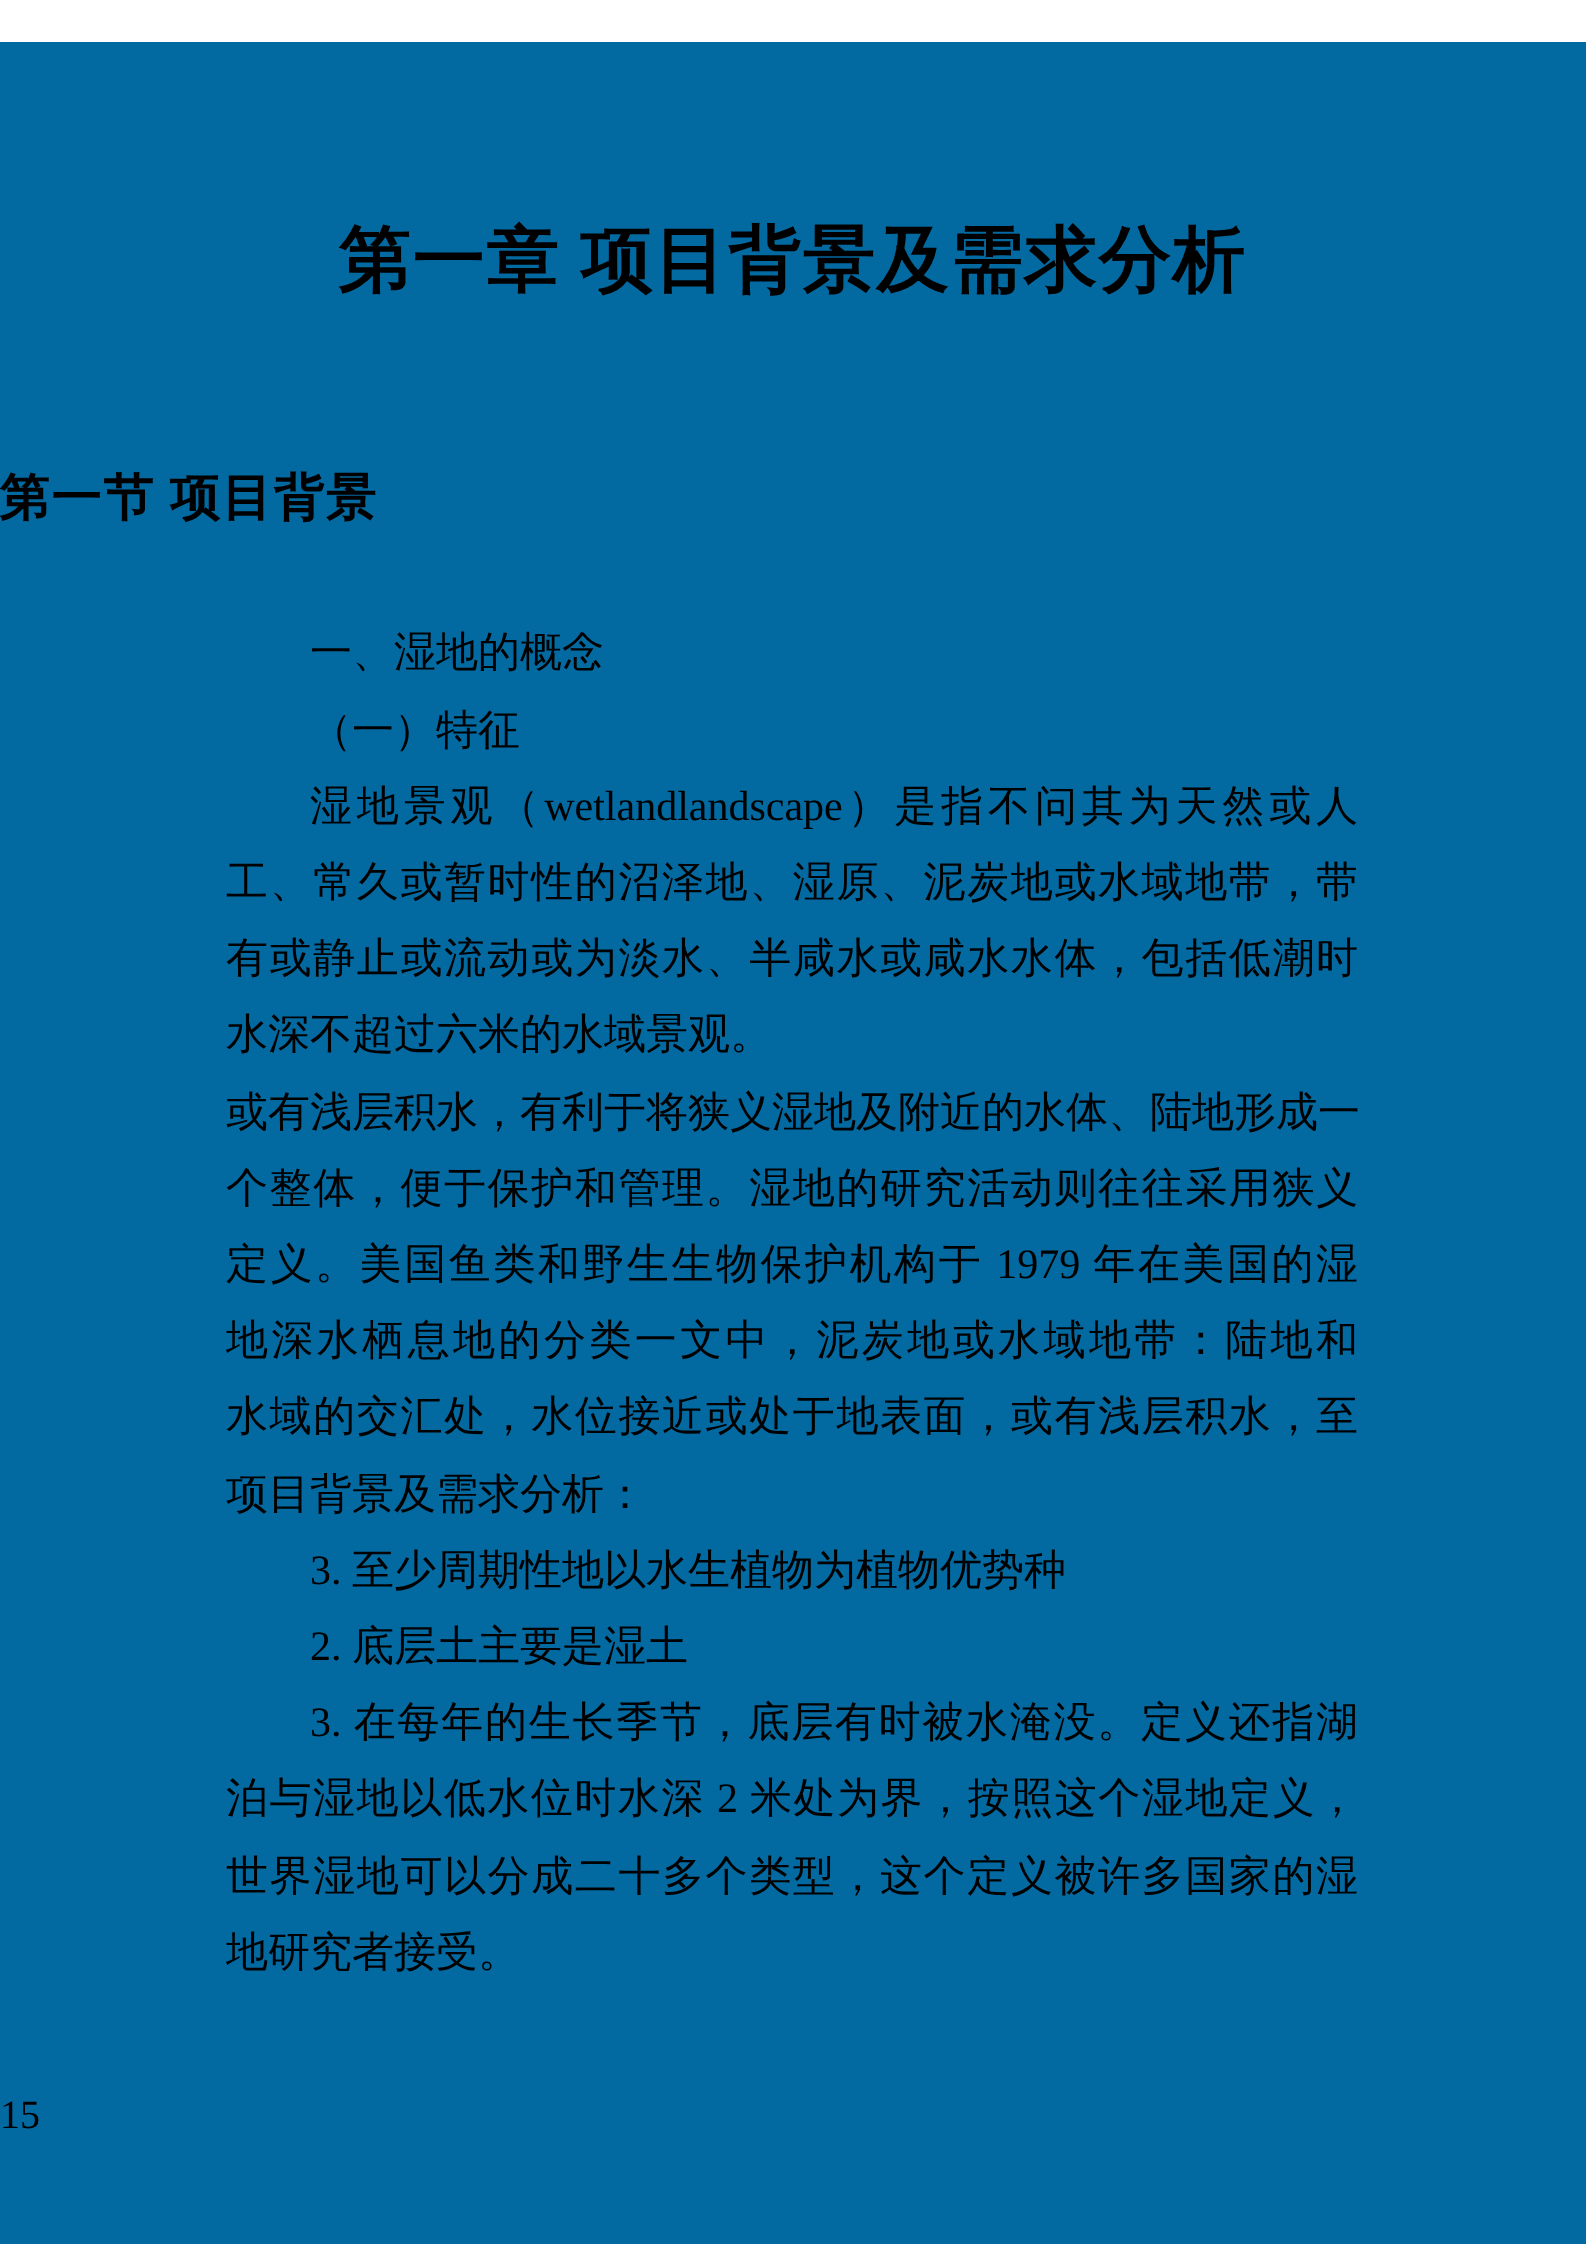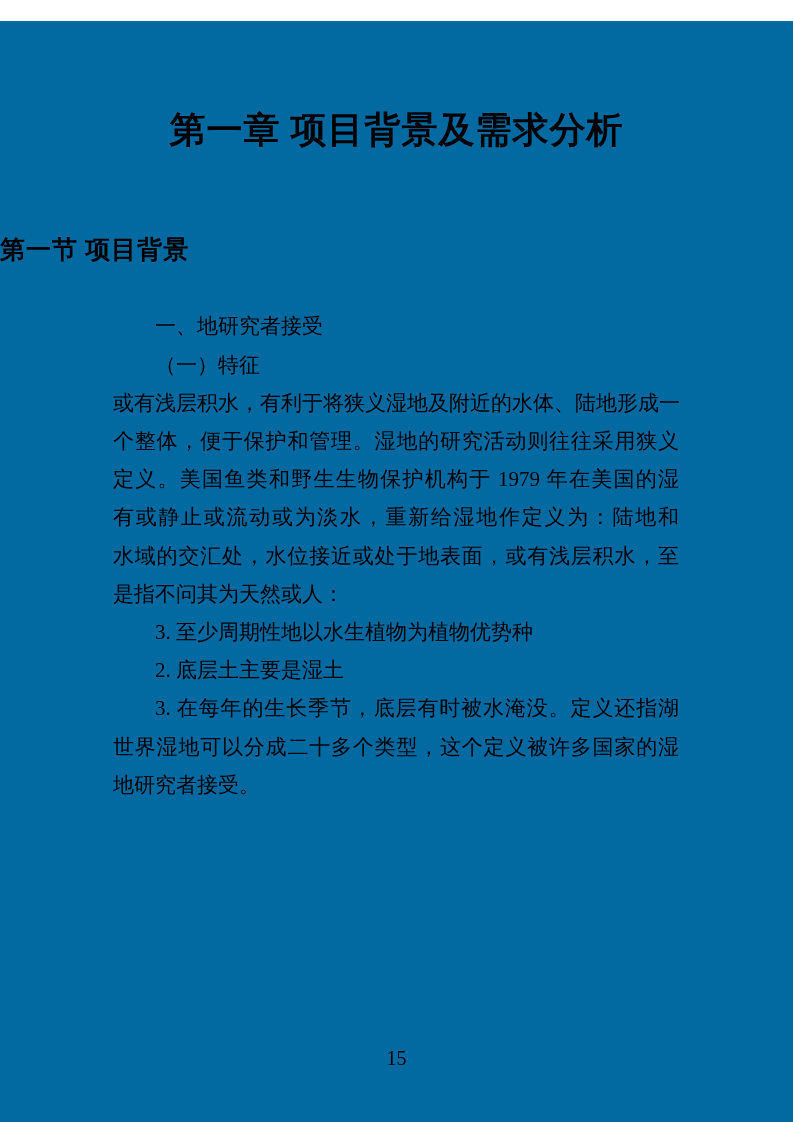--- a/index.html
+++ b/index.html
@@ -55,52 +55,58 @@
     text-align-last: left;
   }
   .line.first {
     text-indent: 2em;
   }
   .page-number {
     position: absolute;
     top: 1024px;
     left: 0;
     right: 0;
-    text-align: center;
     font-size: 20px;
     line-height: 26px;
   }
 </style>
 </head>
 <body>
 
 <div class="page">
   <h1 class="chapter-title">第一章 项目背景及需求分析</h1>
   <h2 class="section-title">第一节 项目背景</h2>
   <div class="doc-body">
       <div class="paragraph">
-        <div class="line first last">一、地研究者接受</div>
+        <div class="line first last">一、湿地的概念</div>
       </div>
       <div class="paragraph">
         <div class="line first last">（一）特征</div>
       </div>
       <div class="paragraph">
+        <div class="line first">湿地景观（wetlandlandscape）是指不问其为天然或人</div>
+        <div class="line">工、常久或暂时性的沼泽地、湿原、泥炭地或水域地带，带</div>
+        <div class="line">有或静止或流动或为淡水、半咸水或咸水水体，包括低潮时</div>
+        <div class="line last">水深不超过六米的水域景观。</div>
+      </div>
+      <div class="paragraph">
         <div class="line">或有浅层积水，有利于将狭义湿地及附近的水体、陆地形成一</div>
         <div class="line">个整体，便于保护和管理。湿地的研究活动则往往采用狭义</div>
         <div class="line">定义。美国鱼类和野生生物保护机构于 1979 年在美国的湿</div>
-        <div class="line">有或静止或流动或为淡水，重新给湿地作定义为：陆地和</div>
+        <div class="line">地深水栖息地的分类一文中，泥炭地或水域地带：陆地和</div>
         <div class="line">水域的交汇处，水位接近或处于地表面，或有浅层积水，至</div>
-        <div class="line last">是指不问其为天然或人：</div>
+        <div class="line last">项目背景及需求分析：</div>
       </div>
       <div class="paragraph">
         <div class="line first last">3. 至少周期性地以水生植物为植物优势种</div>
       </div>
       <div class="paragraph">
         <div class="line first last">2. 底层土主要是湿土</div>
       </div>
       <div class="paragraph">
         <div class="line first">3. 在每年的生长季节，底层有时被水淹没。定义还指湖</div>
+        <div class="line">泊与湿地以低水位时水深 2 米处为界，按照这个湿地定义，</div>
         <div class="line">世界湿地可以分成二十多个类型，这个定义被许多国家的湿</div>
         <div class="line last">地研究者接受。</div>
       </div>
     </div>
   <div class="page-number">15</div>
 </div>
 
 </body></html>

